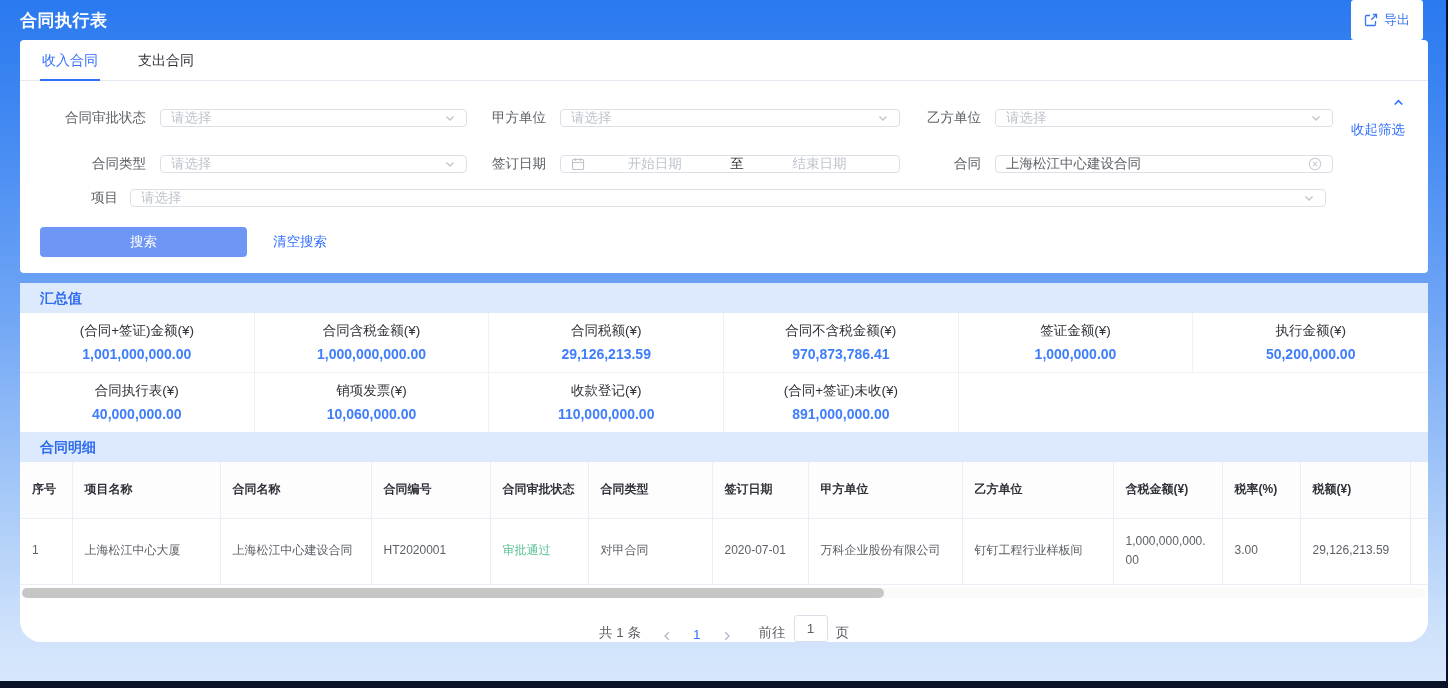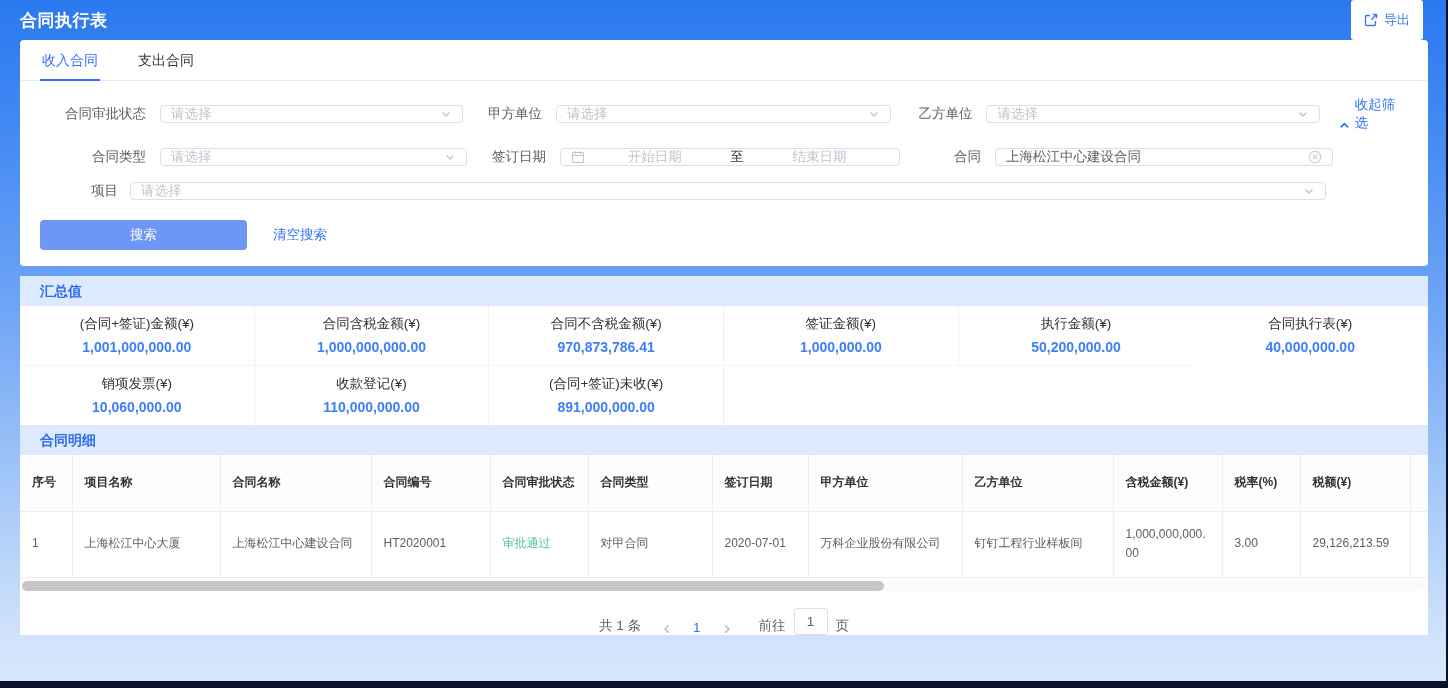--- a/index.html
+++ b/index.html
@@ -9,35 +9,35 @@
     background:linear-gradient(180deg,#2a79ef 0%,#3f87f2 16%,#6fa5f5 45%,#a6c9f8 72%,#cfe2fb 92%,#d8e8fc 100%);
   }
   .edge-right{position:absolute;top:0;right:0;width:2px;height:100%;background:#0a1228;}
   .edge-bottom{position:absolute;left:0;bottom:0;width:100%;height:7px;background:#0a1228;}
 
   .topbar{height:40px;display:flex;align-items:center;justify-content:space-between;padding:0 25px 0 20px;}
   .page-title{color:#ffffff;font-size:17px;font-weight:bold;letter-spacing:.5px;}
   .export-btn{height:40px;background:#ffffff;border:none;border-radius:3px;color:#3a76f0;font-size:13px;
     display:flex;align-items:center;gap:6px;padding:0 13px;cursor:pointer;font-family:inherit;}
 
-  .card{margin:0 20px;background:#ffffff;}
+  .card{margin:0 20px;background:#ffffff;border-radius:21px;}
   .card1{border-radius:4px;}
   .tabs{display:flex;gap:36px;padding:0 20px;border-bottom:1px solid #e6e9ef;}
   .tab{font-size:14px;color:#2f3238;padding:12px 2px 10px;cursor:pointer;}
   .tab.active{color:#3370ff;border-bottom:2px solid #3370ff;margin-bottom:-1px;padding-bottom:9px;}
 
   .filters{padding:15px 20px 0;}
   .frow{display:flex;align-items:center;margin-bottom:16px;}
   .lbl{font-size:13.5px;color:#5c6066;text-align:right;margin-right:14px;flex-shrink:0;white-space:nowrap;}
   .w1{width:106px}.w2{width:59px;margin-left:20px}.w3{width:56px;margin-left:25px}.wp{width:78px;margin-right:12px}
   .sel,.text-input,.date-range{height:18px;border:1px solid #dcdfe6;border-radius:4px;display:flex;align-items:center;
     padding:0 10px;background:#fff;font-size:13.5px;}
   .in1{width:307px}.in2{width:340px}.in3{width:338px}.inp{width:1196px}
   .ph{color:#bfc4cd;flex:1;}
-  .collapse-link{margin-left:18px;color:#3370ff;font-size:13.5px;display:flex;align-items:flex-end;gap:4px;cursor:pointer;}
+  .collapse-link{margin-left:18px;color:#3370ff;font-size:13.5px;display:flex;align-items:flex-end;gap:12px;cursor:pointer;flex-direction:column;}
   .date-range .dph{flex:1;text-align:center;color:#bfc4cd;}
   .date-range .dto{color:#303133;padding:0 6px;}
   .text-input .val{flex:1;color:#5c6066;}
   .btn-row{display:flex;align-items:center;margin-top:20px;padding-bottom:16px;}
   .search-btn{width:207px;height:30px;background:#6e96f5;color:#fff;border:none;border-radius:4px;font-size:13.5px;cursor:pointer;font-family:inherit;}
   .clear-link{margin-left:26px;color:#3370ff;font-size:13.5px;cursor:pointer;text-decoration:none;font-weight:500;}
 
   .gap{height:10px;}
 
   .sec-hd{height:30px;line-height:30px;padding:0 20px;background:#dde9fc;color:#2e6cee;font-size:14px;font-weight:bold;}
@@ -173,20 +173,24 @@
     <div class="sec-hd">汇总值</div>
 
     <div class="sum-grid">
       <div class="sum-cell r1">
         <div class="sum-label">(合同+签证)金额(¥)</div>
         <div class="sum-value">1,001,000,000.00</div>
       </div>
       <div class="sum-cell r1">
         <div class="sum-label">合同含税金额(¥)</div>
         <div class="sum-value">1,000,000,000.00</div>
+      </div>
+      <div class="sum-cell r1">
+        <div class="sum-label">合同税额(¥)</div>
+        <div class="sum-value">29,126,213.59</div>
       </div>
       <div class="sum-cell r1">
         <div class="sum-label">合同不含税金额(¥)</div>
         <div class="sum-value">970,873,786.41</div>
       </div>
       <div class="sum-cell r1">
         <div class="sum-label">签证金额(¥)</div>
         <div class="sum-value">1,000,000.00</div>
       </div>
       <div class="sum-cell r1 noright">

